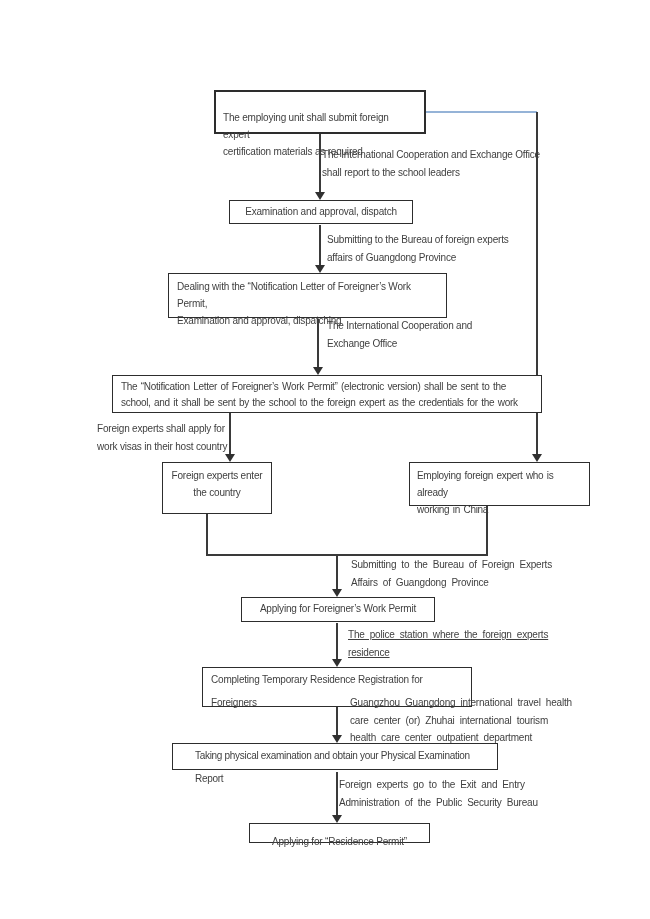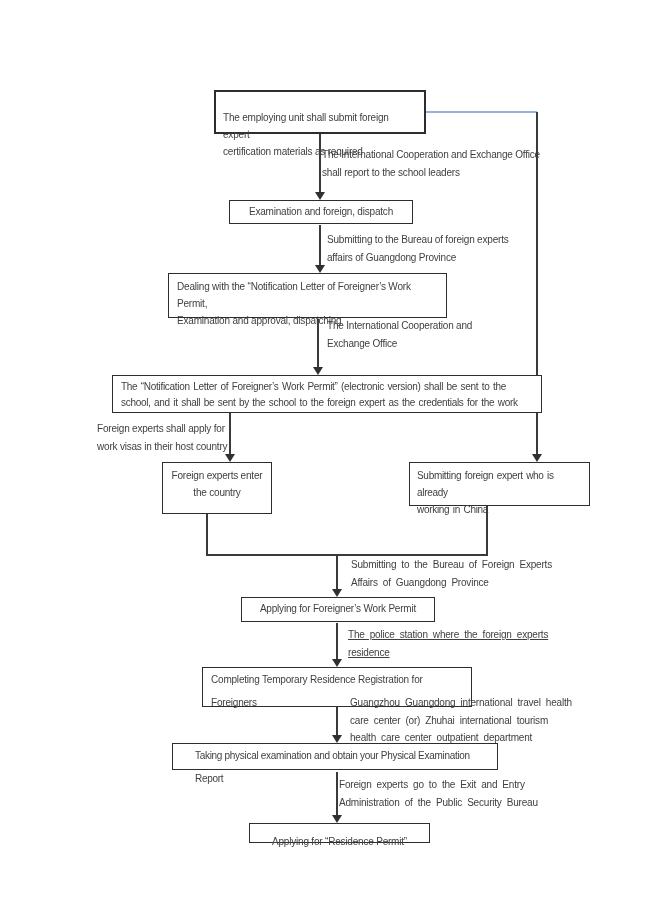--- a/index.html
+++ b/index.html
@@ -61,32 +61,32 @@
 
   <div class="vline" style="left:336px;top:695px;height:40px;"></div>
   <div class="head" style="left:332px;top:735px;"></div>
 
   <div class="vline" style="left:336px;top:772px;height:43px;"></div>
   <div class="head" style="left:332px;top:815px;"></div>
 
   <div class="box b-thick" style="left:214px;top:90px;width:212px;height:44px;padding:17px 7px;">The employing unit shall submit foreign expert
 certification materials as required</div>
 
-  <div class="box center" style="left:229px;top:200px;width:184px;height:24px;line-height:19px;padding:1px 0;">Examination and foreign, dispatch</div>
+  <div class="box center" style="left:229px;top:200px;width:184px;height:24px;line-height:19px;padding:1px 0;">Examination and approval, dispatch</div>
 
   <div class="box" style="left:168px;top:273px;width:279px;height:45px;">Dealing with the “Notification Letter of Foreigner’s Work Permit,
 Examination and approval, dispatching</div>
 
   <div class="box wsp1" style="left:112px;top:375px;width:430px;height:38px;padding:3px 8px;font-size:10px;line-height:15.5px;">The “Notification Letter of Foreigner’s Work Permit” (electronic version) shall be sent to the
 school, and it shall be sent by the school to the foreign expert as the credentials for the work</div>
 
   <div class="box center" style="left:162px;top:462px;width:110px;height:52px;padding:4px 0;">Foreign experts enter
 the country</div>
 
-  <div class="box wsp1" style="left:409px;top:462px;width:181px;height:44px;padding:4px 7px;">Submitting foreign expert who is already
+  <div class="box wsp1" style="left:409px;top:462px;width:181px;height:44px;padding:4px 7px;">Employing foreign expert who is already
 working in China</div>
 
   <div class="box center" style="left:241px;top:597px;width:194px;height:25px;line-height:20px;padding:1px 0;">Applying for Foreigner’s Work Permit</div>
 
   <div class="box" style="left:202px;top:667px;width:270px;height:40px;line-height:23px;padding:0 8px;">Completing Temporary Residence Registration for Foreigners</div>
 
   <div class="box" style="left:172px;top:743px;width:326px;height:27px;line-height:23px;padding:0 22px;letter-spacing:-0.3px;">Taking physical examination and obtain your Physical Examination Report</div>
 
   <div class="box center" style="left:249px;top:823px;width:181px;height:20px;line-height:19px;padding:8px 0;">Applying for “Residence Permit”</div>
 

